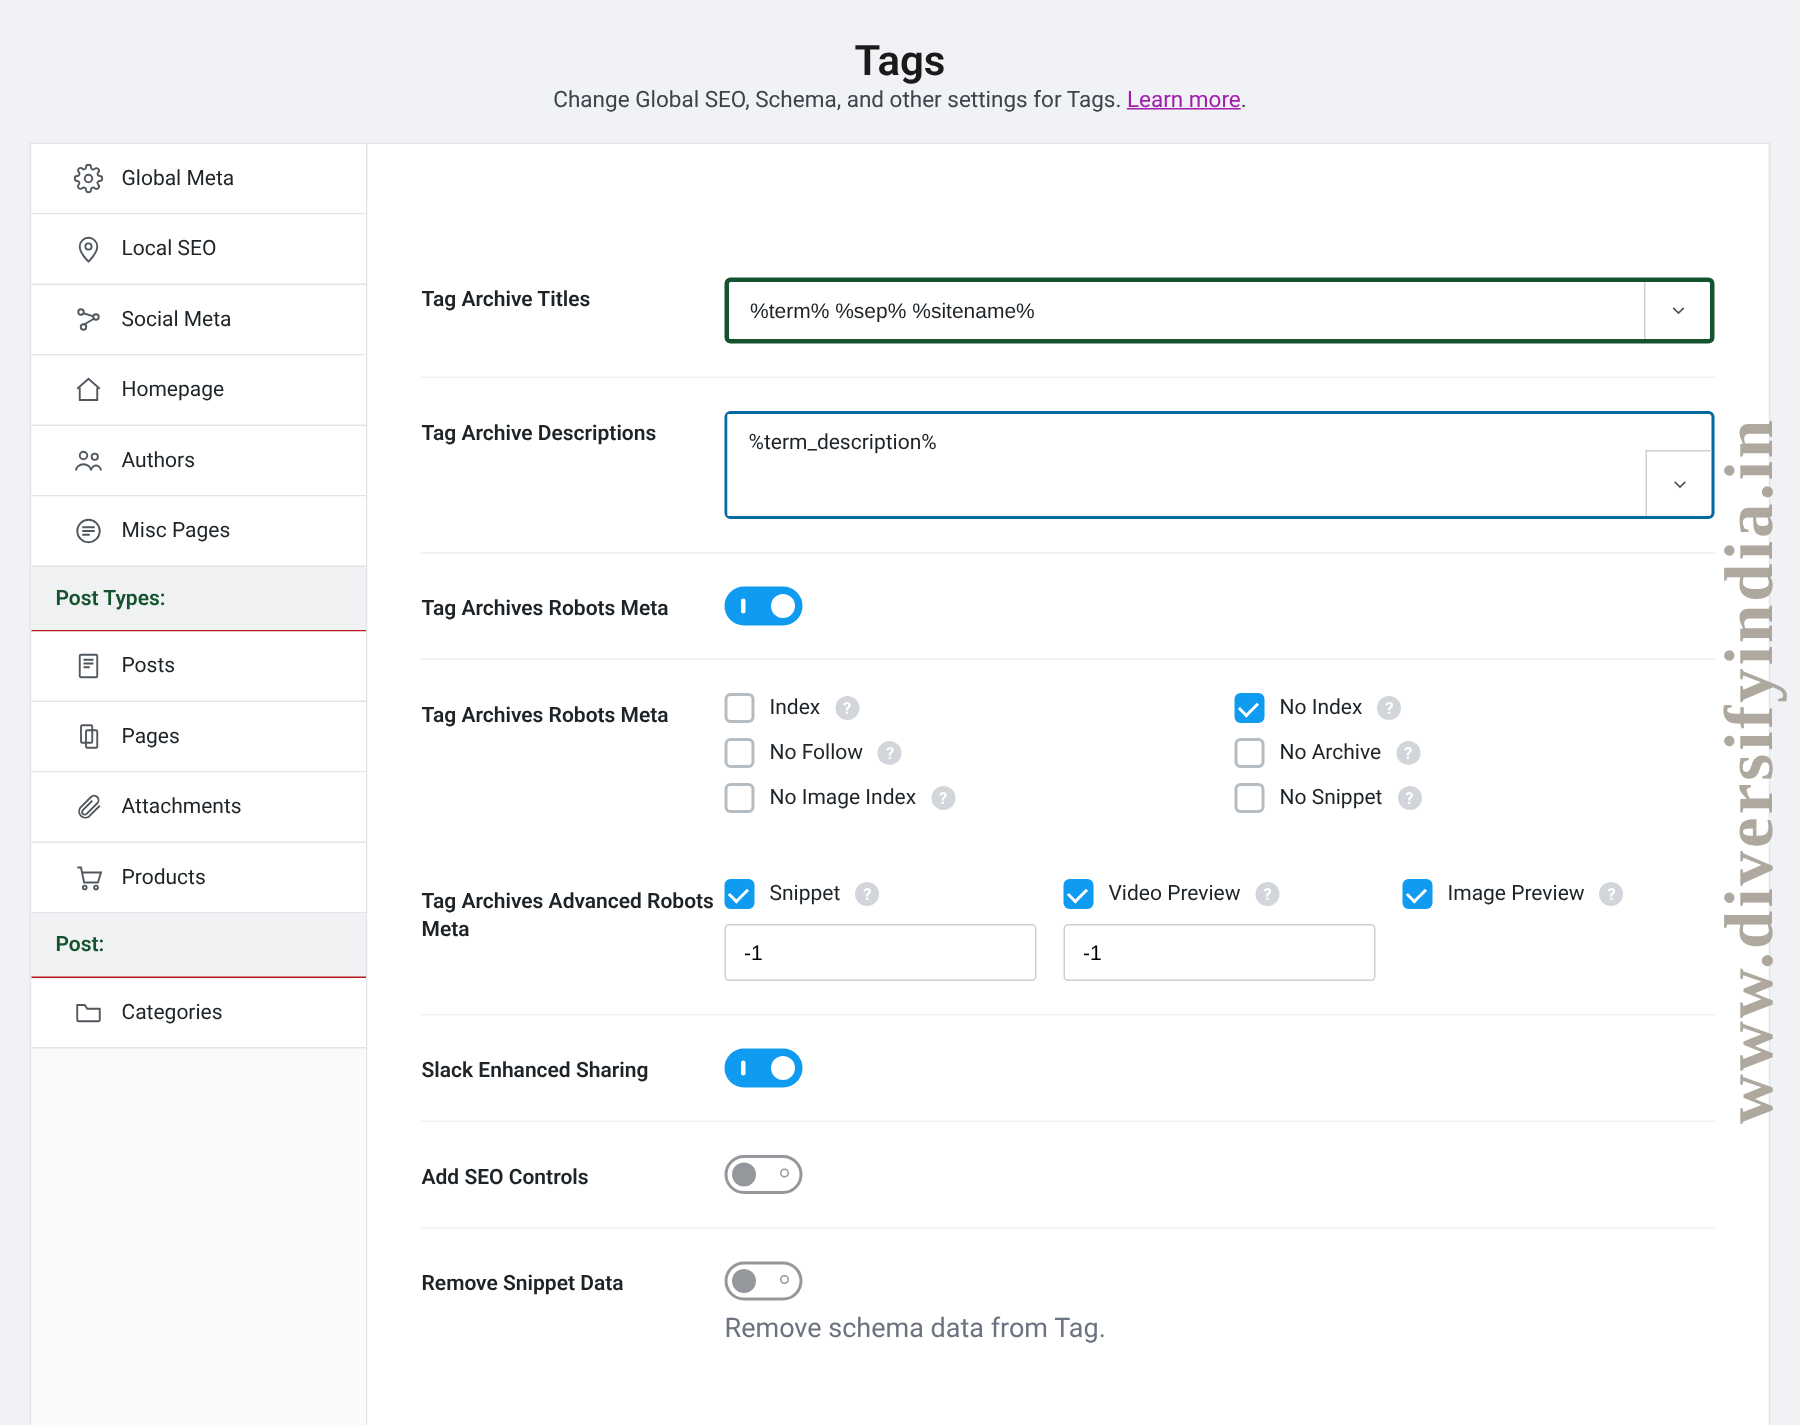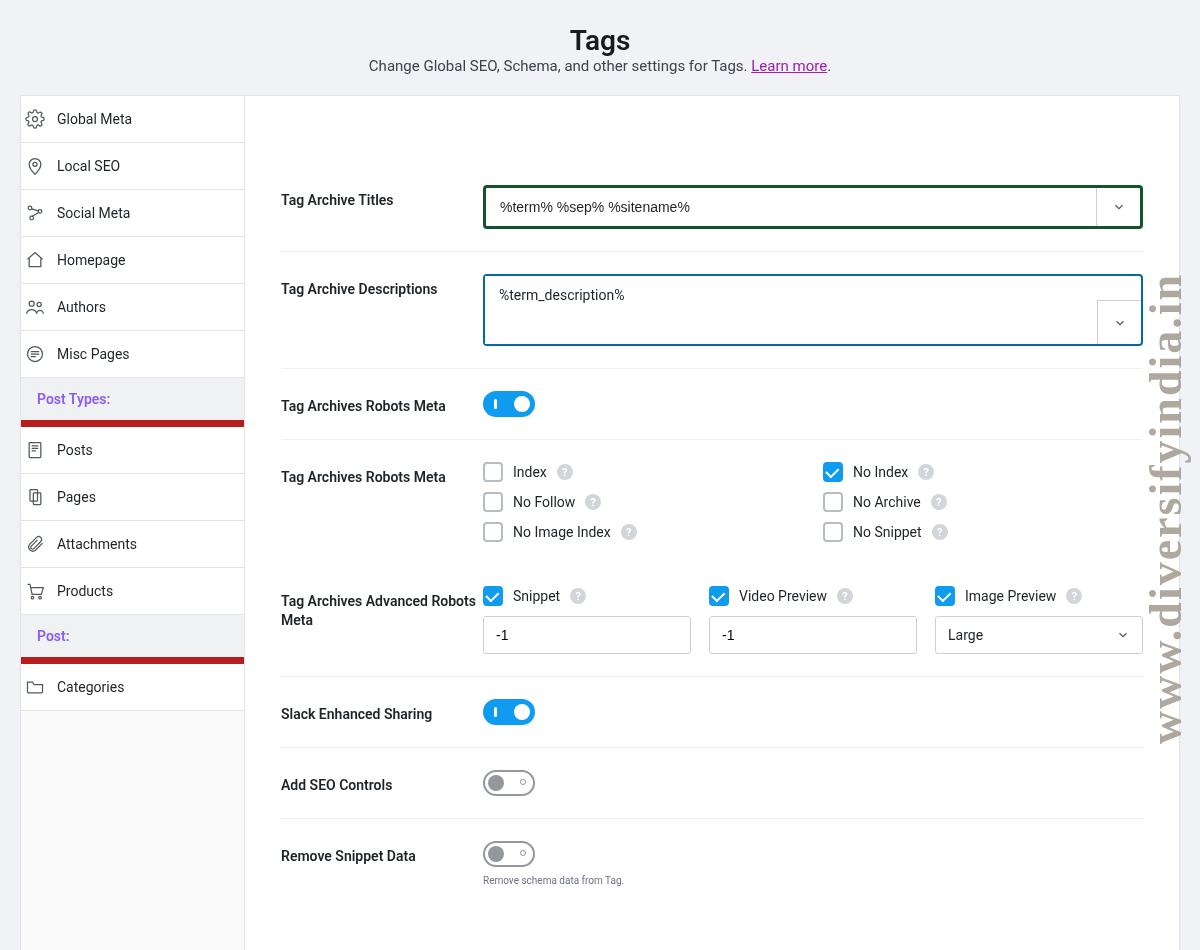--- a/index.html
+++ b/index.html
@@ -45,32 +45,32 @@
     width: 224px;
     border-right: 1px solid #e2e4e7;
     background: #fafafa;
     display: flex;
     flex-direction: column;
   }
   .side-item {
     display: flex;
     align-items: center;
     gap: 12px;
-    padding: 13px 4px;
+    padding: 13px 28px;
     border-bottom: 1px solid #e2e4e7;
     color: #1d2327;
     cursor: pointer;
     background: #fff;
   }
   .side-group {
     padding: 13px 16px;
     font-weight: 600;
-    color: #8b5cf6;
+    color: #14532d;
     background: #f0f1f3;
-    border-bottom: 7px solid #b91c1c;
+    border-bottom: 1px solid #b91c1c;
   }
   .side-icon {
     width: 20px; height: 20px;
     display: inline-flex; align-items: center; justify-content: center;
     color: #50575e;
     flex-shrink: 0;
   }
   .side-icon svg { width: 20px; height: 20px; stroke: currentColor; fill: none; stroke-width: 1.5; }
   .content {
     flex: 1;
@@ -236,21 +236,21 @@
     display: flex; align-items: center; justify-content: space-between;
   }
   .text-input input {
     border: none; outline: none; font-size: 14px; width: 100%;
   }
   .chev { width: 14px; height: 14px; display: inline-block; }
   .chev svg { width: 14px; height: 14px; stroke: #555; fill: none; stroke-width: 2; }
   .helptext {
     color: #6b7280;
     margin-top: 8px;
-    font-size: 10px;
+    font-size: 18px;
   }
   .watermark {
     position: absolute;
     right: 8px;
     top: 50%;
     transform: translateY(-45%) rotate(180deg);
     writing-mode: vertical-rl;
     font-family: Georgia, "Times New Roman", serif;
     font-size: 46px;
     letter-spacing: 2px;
@@ -484,26 +484,20 @@
               <div class="text-input">
                   <input value="-1" style="">
                 </div>
             </div>
             <div class="adv-col">
               <label class="chk">
                   <span class="chkbox checked"></span>
                   <span>Image Preview</span>
                   <span class="help-q">?</span>
                 </label>
-              <div class="select-input">
-                <span>Large</span>
-                <span class="chev"><svg viewBox="0 0 24 24">
-                      <polyline points="6 9 12 15 18 9"></polyline>
-                    </svg></span>
-              </div>
             </div>
           </div>
         </div>
       </div>
 
       <div class="field-row">
         <div class="field-label">Slack Enhanced Sharing</div>
         <div class="field-control">
           <div class="toggle on">
               <span class="dot"></span>

